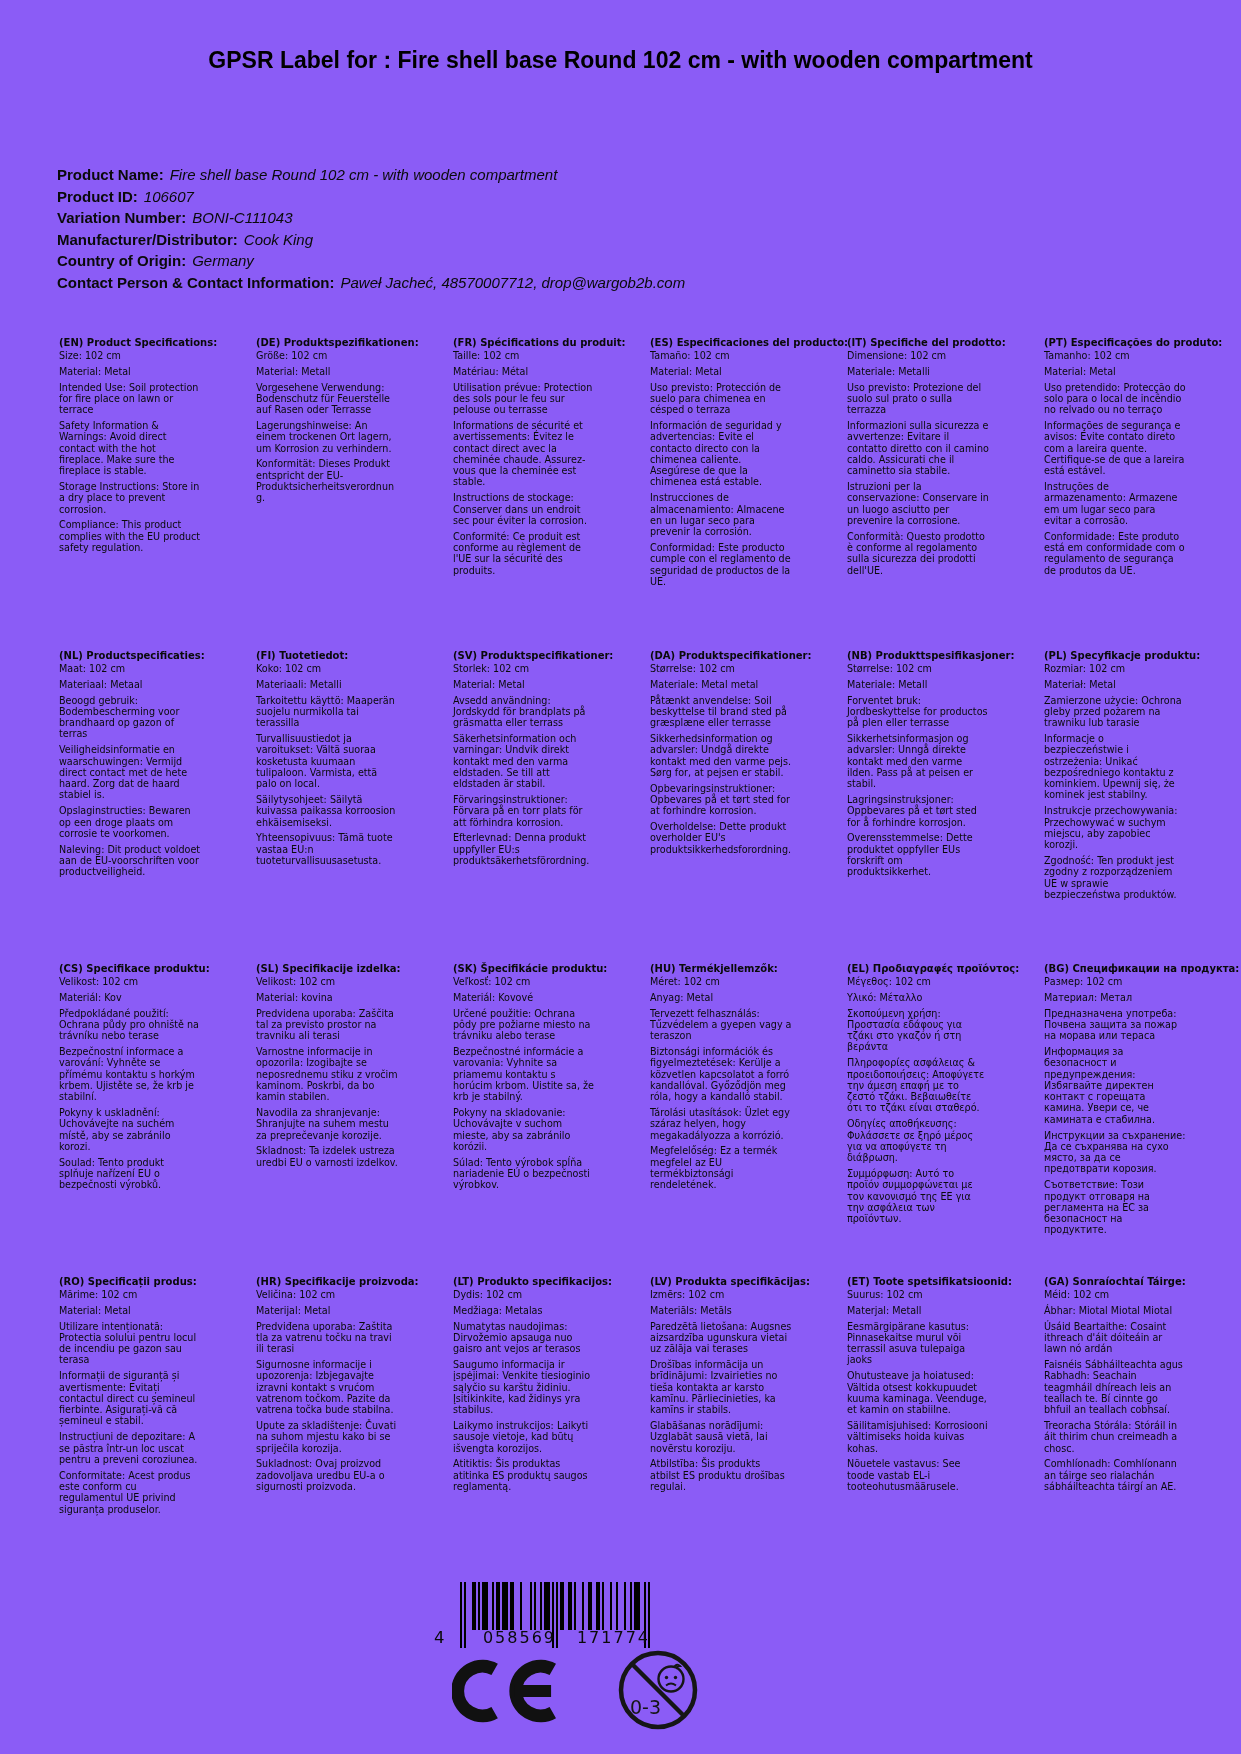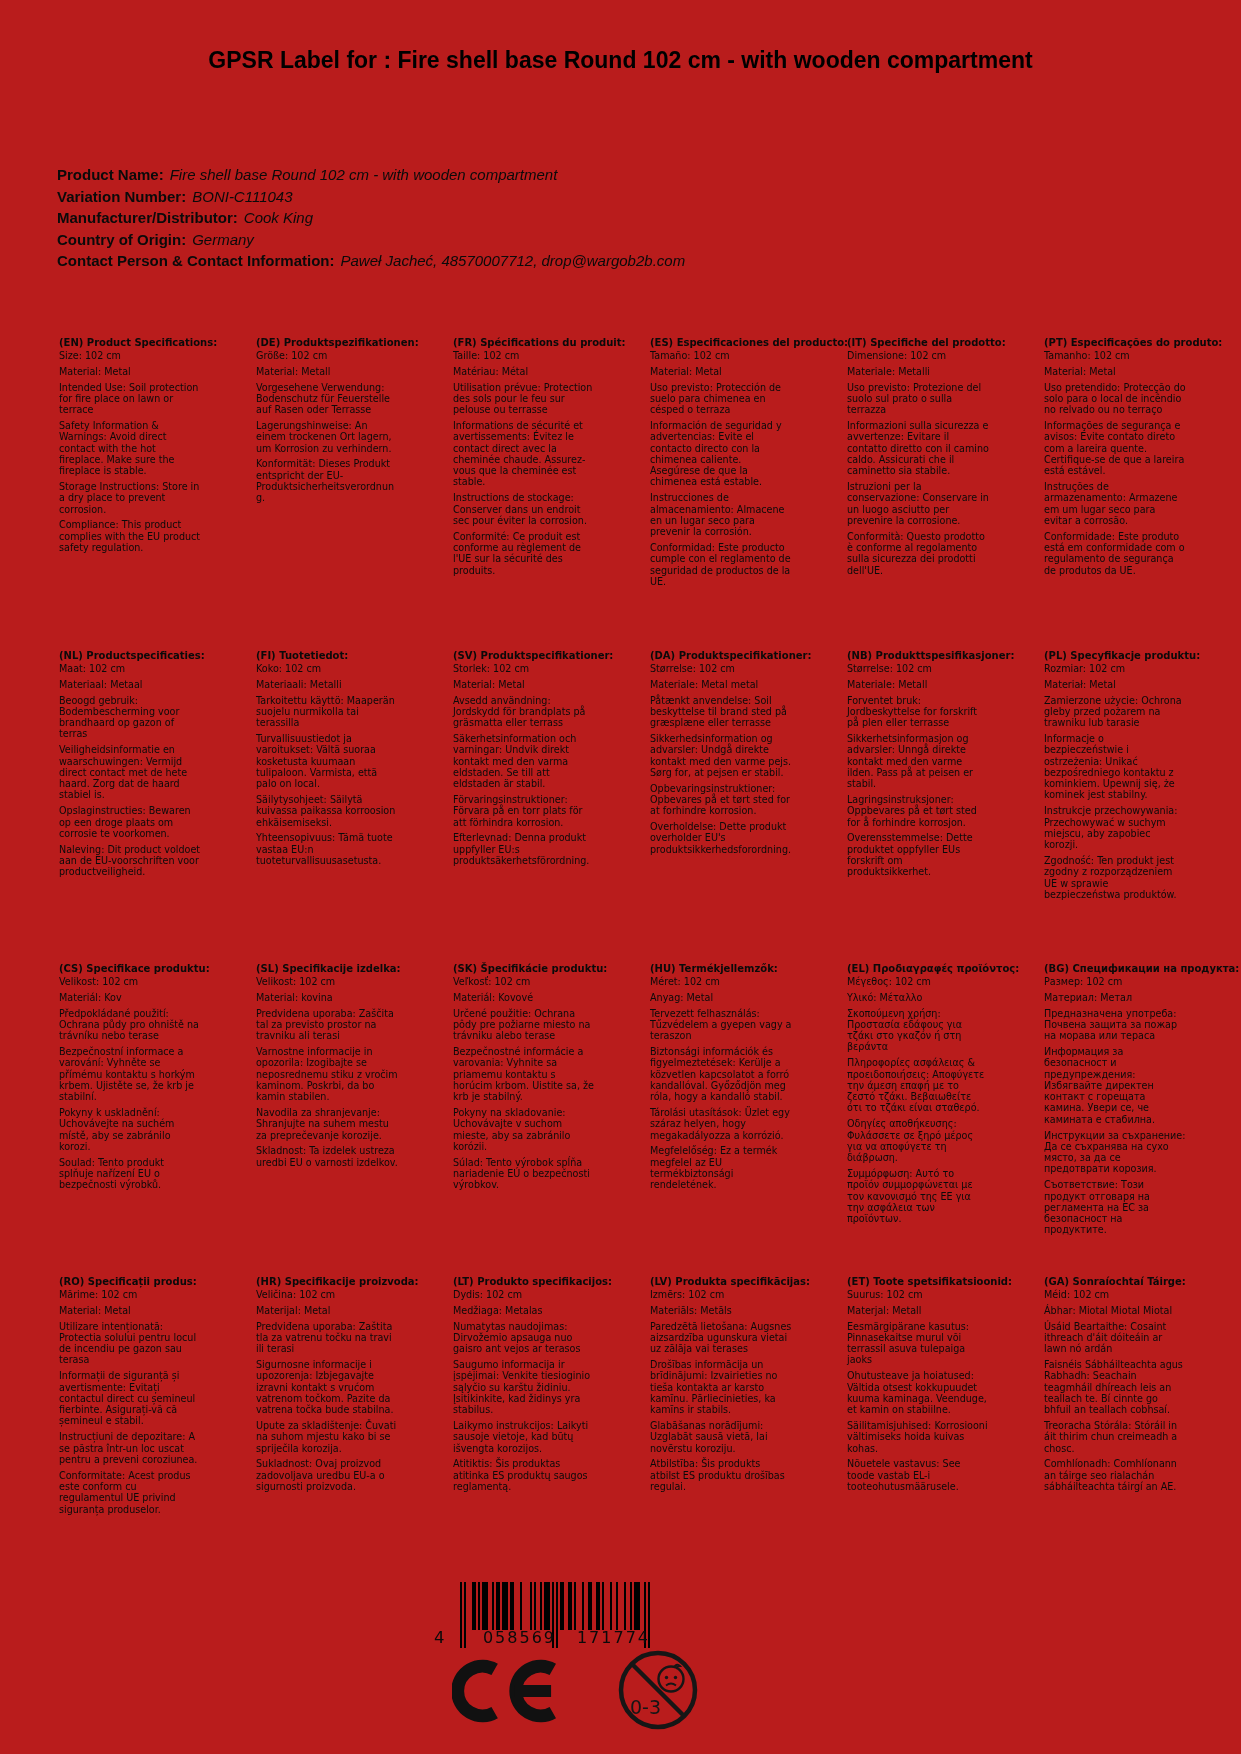--- a/index.html
+++ b/index.html
@@ -1,16 +1,16 @@
 <!DOCTYPE html>
 <html><head>
 <meta charset="utf-8">
 <style>
   html,body{margin:0;padding:0;background:#fff;}
-  .page{position:relative;width:1241px;height:1754px;background:#b91c1c;overflow:hidden;
+  .page{position:relative;width:1241px;height:1754px;background:#8b5cf6;overflow:hidden;
         color:#0a0a0a;font-family:"DejaVu Sans",sans-serif;}
   .title{position:absolute;top:46px;left:0;right:0;margin:0 auto;max-width:950px;
          text-align:center;font-family:"Liberation Sans",sans-serif;
          font-size:23px;font-weight:bold;line-height:29px;color:#000;}
   .info{position:absolute;left:57px;top:164px;font-family:"Liberation Sans",sans-serif;
         font-size:15px;line-height:21.5px;}
   .info-row{white-space:nowrap;}
   .info-label{font-weight:bold;}
   .info-value{margin-left:6px;font-style:italic;}
   .grid{position:absolute;left:59px;top:337px;display:grid;
@@ -36,20 +36,23 @@
 
 <div class="page">
 
   <h1 class="title">GPSR Label for : Fire shell base Round 102 cm - with wooden compartment</h1>
 
   <div class="info" id="info">
   <div class="info-row">
     <span class="info-label">Product Name:</span><span class="info-value">Fire shell base Round 102 cm - with wooden compartment</span>
   </div>
 
+  <div class="info-row">
+    <span class="info-label">Product ID:</span><span class="info-value">106607</span>
+  </div>
 
   <div class="info-row">
     <span class="info-label">Variation Number:</span><span class="info-value">BONI-C111043</span>
   </div>
 
   <div class="info-row">
     <span class="info-label">Manufacturer/Distributor:</span><span class="info-value">Cook King</span>
   </div>
 
   <div class="info-row">
@@ -158,21 +161,21 @@
         <p class="bl">Påtænkt anvendelse: Soil beskyttelse til brand sted på græsplæne eller terrasse</p>
         <p class="bl">Sikkerhedsinformation og advarsler: Undgå direkte kontakt med den varme pejs. Sørg for, at pejsen er stabil.</p>
         <p class="bl">Opbevaringsinstruktioner: Opbevares på et tørt sted for at forhindre korrosion.</p>
         <p class="bl">Overholdelse: Dette produkt overholder EU's produktsikkerhedsforordning.</p>
       </section>
 
   <section class="block">
     <h2 class="bh">(NB) Produkttspesifikasjoner:</h2>
   <p class="bl">Størrelse: 102 cm</p>
         <p class="bl">Materiale: Metall</p>
-        <p class="bl">Forventet bruk: Jordbeskyttelse for forskrift på plen eller terrasse</p>
+        <p class="bl">Forventet bruk: Jordbeskyttelse for productos på plen eller terrasse</p>
         <p class="bl">Sikkerhetsinformasjon og advarsler: Unngå direkte kontakt med den varme ilden. Pass på at peisen er stabil.</p>
         <p class="bl">Lagringsinstruksjoner: Oppbevares på et tørt sted for å forhindre korrosjon.</p>
         <p class="bl">Overensstemmelse: Dette produktet oppfyller EUs forskrift om produktsikkerhet.</p>
       </section>
 
   <section class="block">
     <h2 class="bh">(PL) Specyfikacje produktu:</h2>
   <p class="bl">Rozmiar: 102 cm</p>
         <p class="bl">Materiał: Metal</p>
         <p class="bl">Zamierzone użycie: Ochrona gleby przed pożarem na trawniku lub tarasie</p>

